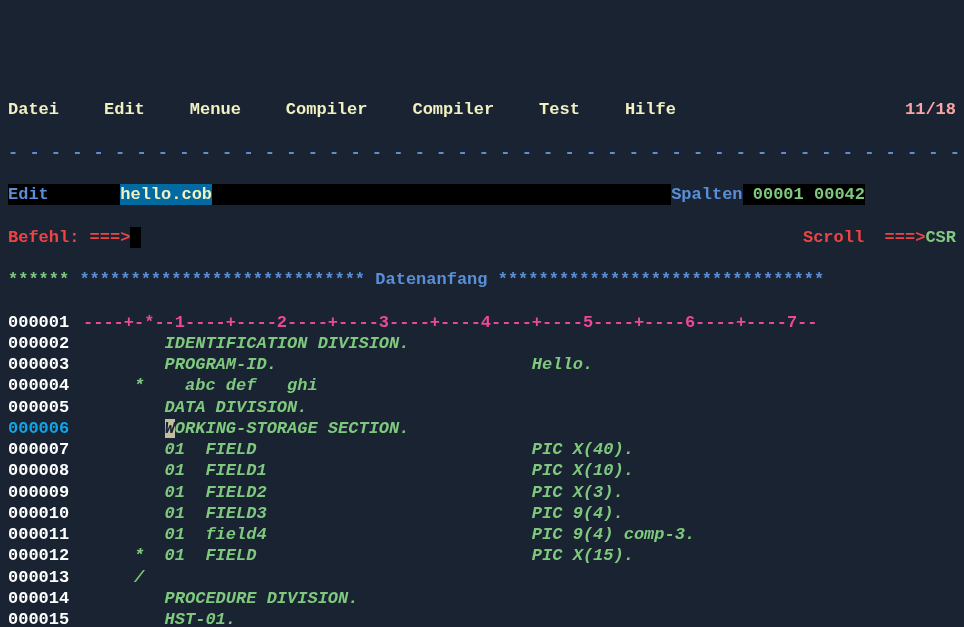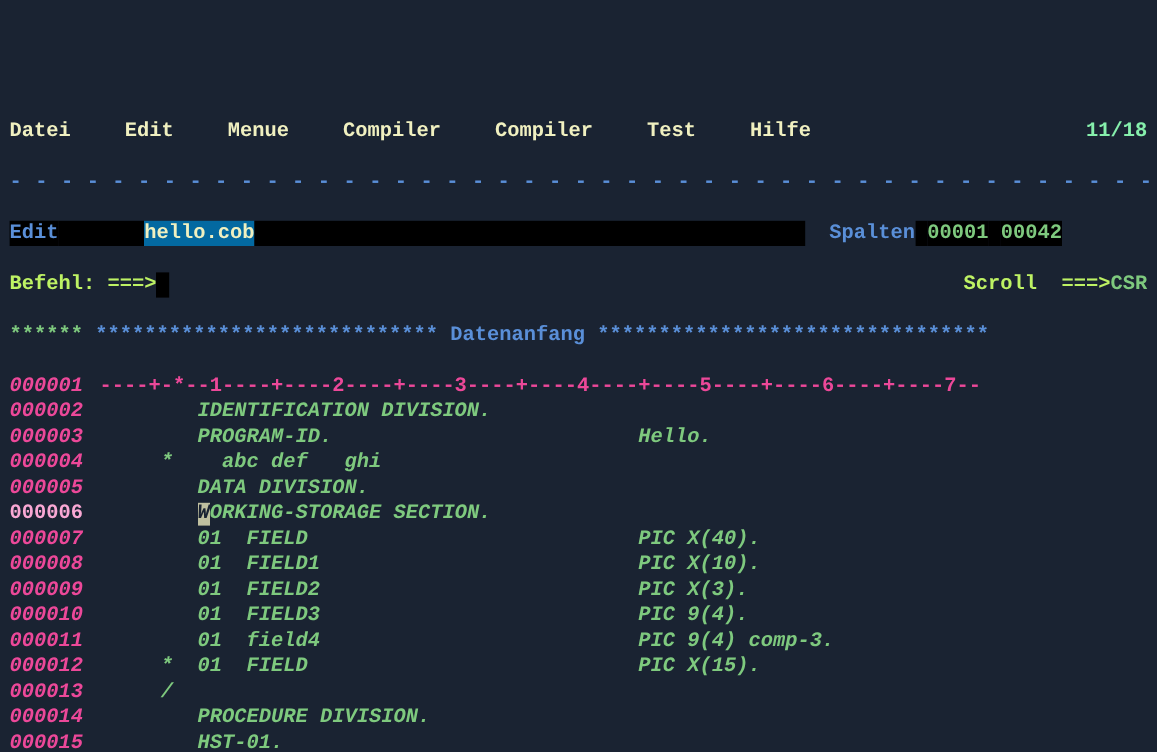--- a/index.html
+++ b/index.html
@@ -16,36 +16,36 @@
       line-height: 1.25;
       padding: 2px 8px;
     }
     .menubar {
       color: #f0f0c0;
       display: flex;
       gap: 15px;
       margin-top: 12px;
     }
     .menu-item { margin-right: 30px; }
-    .menu-pos { margin-left: auto; color: #86efac; }
+    .menu-pos { margin-left: auto; color: #fca5a5; }
     .divider-line { color: #5a8fd8; letter-spacing: 0.5px; }
     .status-row1 { display: flex; }
-    .cyan { color: #5a8fd8; margin-left: 20px; }
+    .cyan { color: #5a8fd8; }
     .black-bg { background: #000; }
     .edit-label { color: #5a8fd8; }
     .filename { color: #f0f0c0; background: #0369a1; }
     .spacer { flex: 1; }
     .status-row2 { display: flex; }
-    .yellow { color: #bef264; }
+    .yellow { color: #ef4444; }
     .green { color: #7ec97e; text-align: right; }
     .star-line { color: #5a8fd8; }
     .star-green { color: #7ec97e; }
     .code-line { display: flex; }
-    .lineno { color: #ec4899; width: 75px; flex-shrink: 0; font-style: italic; }
-    .lineno-red { color: #f9a8d4; width: 75px; flex-shrink: 0; }
+    .lineno { color: #ffffff; width: 75px; flex-shrink: 0; }
+    .lineno-red { color: #0ea5e9; width: 75px; flex-shrink: 0; }
     .ruler { color: #ec4899; }
     .code-text { color: #7ec97e; font-style: italic; }
     .cursor-char { background: #c0c0a0; color: #1a2332; }
   </style>
 </head>
 <body>
 
 
 
 <div class="menubar">

